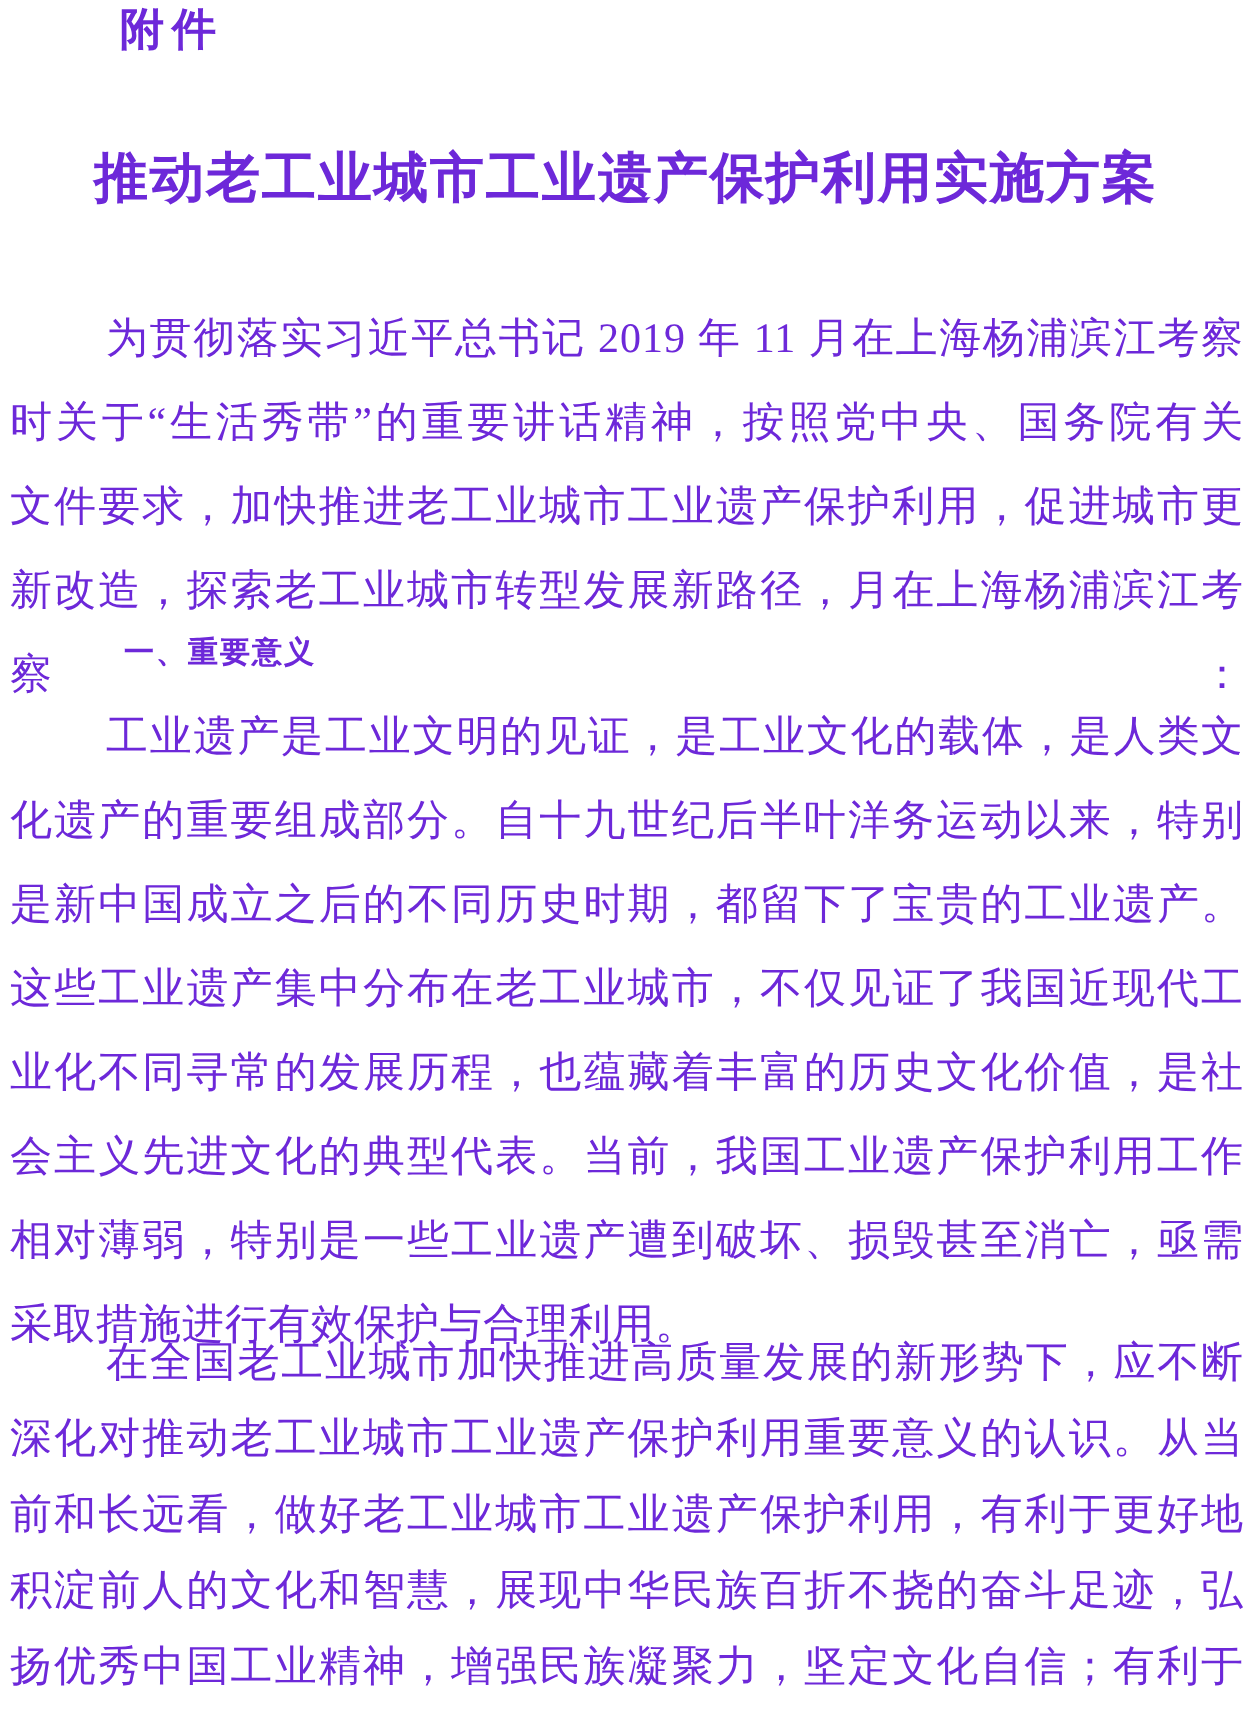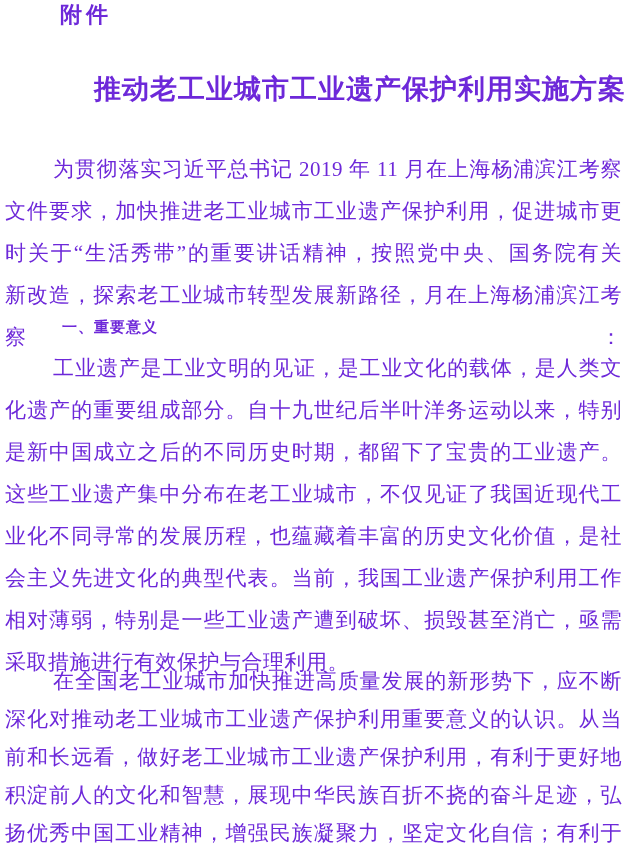--- a/index.html
+++ b/index.html
@@ -22,21 +22,21 @@
     font-size: 22px;
     font-weight: bold;
     letter-spacing: 4px;
     line-height: 26px;
   }
   .doc-title {
     position: absolute;
     top: 70px;
     left: 0;
     right: 0;
-    text-align: right;
+    text-align: center;
     font-size: 27px;
     font-weight: bold;
     letter-spacing: 1px;
     line-height: 38px;
   }
   .para {
     position: absolute;
     left: 5px;
     right: 4px;
     font-size: 21px;
@@ -68,22 +68,22 @@
 <body>
 
 <div class="page serif-cn">
 
   <div class="attachment-label sans-cn">附件</div>
 
   <div class="doc-title">推动老工业城市工业遗产保护利用实施方案</div>
 
   <div class="para" id="para-intro">
       <div class="line">为贯彻落实习近平总书记 2019 年 11 月在上海杨浦滨江考察</div>
+      <div class="line">时关于“生活秀带”的重要讲话精神，按照党中央、国务院有关</div>
       <div class="line">文件要求，加快推进老工业城市工业遗产保护利用，促进城市更</div>
-      <div class="line">时关于“生活秀带”的重要讲话精神，按照党中央、国务院有关</div>
       <div class="line">新改造，探索老工业城市转型发展新路径，月在上海杨浦滨江考察：</div>
     </div>
 
   <div class="section-heading sans-cn">一、重要意义</div>
 
   <div class="para" id="para-sec1-b">
       <div class="line">在全国老工业城市加快推进高质量发展的新形势下，应不断</div>
       <div class="line">深化对推动老工业城市工业遗产保护利用重要意义的认识。从当</div>
       <div class="line">前和长远看，做好老工业城市工业遗产保护利用，有利于更好地</div>
       <div class="line">积淀前人的文化和智慧，展现中华民族百折不挠的奋斗足迹，弘</div>

